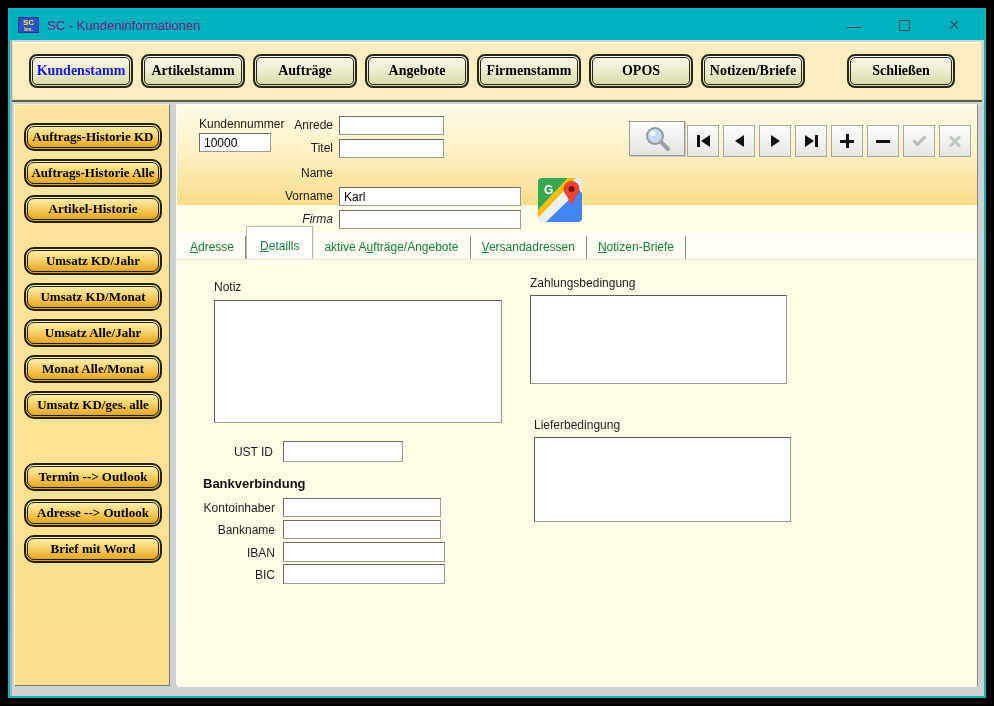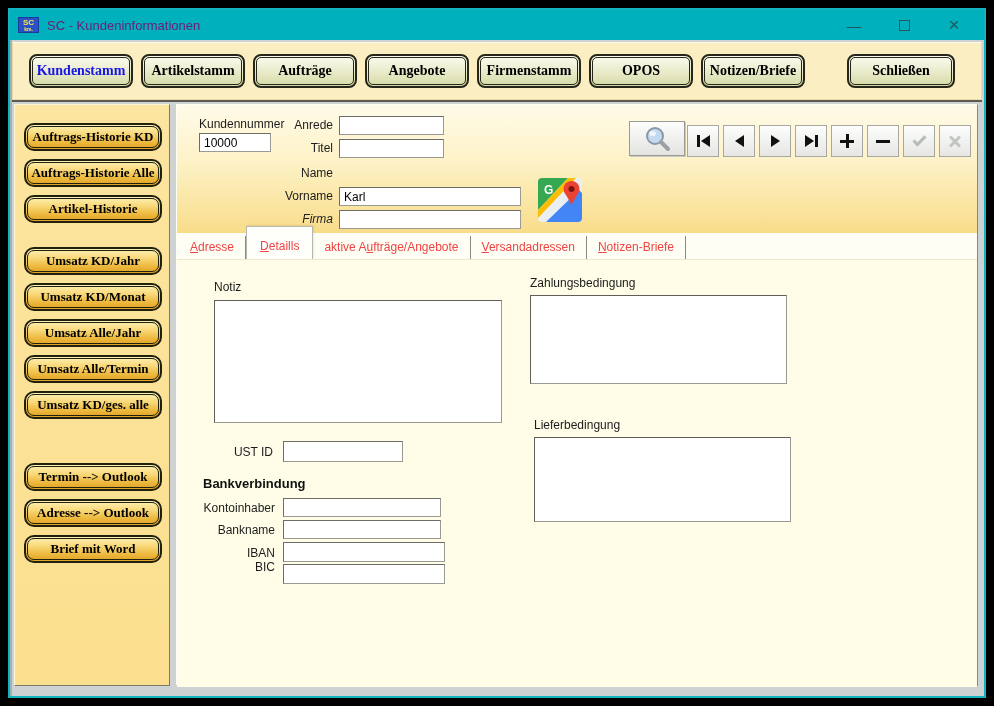--- a/index.html
+++ b/index.html
@@ -45,21 +45,21 @@
             border:2px solid #20200f; border-radius:10px;
             background:linear-gradient(180deg,#fef2b8 0%,#f8d878 38%,#edb93e 72%,#e0a223 100%);
             font-family:"Liberation Serif", serif; font-weight:bold; font-size:13px; color:#000;
             display:flex; align-items:center; justify-content:center; cursor:pointer; }
   .sb-btn::before { content:""; position:absolute; inset:1px; border:1px solid #20200f;
                     border-radius:7px; pointer-events:none; }
   
   .main { position:absolute; left:166px; top:64px; width:802px; height:582px;
           background:#fffde8; border:1px solid #8a8a7a; border-top-color:#fffef2;
           border-left-color:#fffef2; }
-  .head-area { position:absolute; left:0; top:0; width:100%; height:128px;
+  .head-area { position:absolute; left:0; top:0; width:100%; height:100px;
                background:linear-gradient(180deg,#fffbe9 0%,#fdf2c6 45%,#f8dc8a 100%); }
   .fld-label { position:absolute; font-size:12px; color:#1c1c1c; white-space:nowrap; }
   .fld-label.r { width:156px; left:0; text-align:right; }
   .tb-input { position:absolute; height:19px; background:#fff; border:1px solid #9a9a92;
               border-top-color:#6d6d66; border-left-color:#6d6d66; font-size:12px; padding:1px 4px;
               font-family:"Liberation Sans", sans-serif; }
   
   .search-btn { position:absolute; left:452px; top:16px; width:56px; height:35px;
                 background:linear-gradient(180deg,#fdfdfd,#e3e3e0); border:1px solid #9a9a94;
                 box-shadow:1px 1px 0 #c9c9c2; display:flex; align-items:center; justify-content:center;
@@ -80,21 +80,21 @@
            transform:rotate(-45deg); margin-bottom:4px; }
   .xmark { position:relative; width:14px; height:14px; }
   .xmark::before, .xmark::after { content:""; position:absolute; left:0; top:5.5px; width:14px;
            height:3px; background:#c2c6c0; }
   .xmark::before { transform:rotate(45deg); }
   .xmark::after  { transform:rotate(-45deg); }
   
   .tabstrip { position:absolute; left:0; top:128px; width:100%; height:27px; background:#fffef4;
               display:flex; align-items:flex-end; padding-left:2px;
               border-bottom:1px solid #eee8cf; }
-  .tab { font-size:12px; color:#ef4444; padding:4px 11px 5px 11px; border-right:1px solid #8a8a84;
+  .tab { font-size:12px; color:#15803d; padding:4px 11px 5px 11px; border-right:1px solid #8a8a84;
          cursor:pointer; white-space:nowrap; }
   .tab:last-child { border-right:1px solid #8a8a84; }
   .tab.active { background:#fefefb; border:1px solid #b8b8ae; border-bottom:none;
                 padding:12px 13px 6px 13px; box-shadow:1px -1px 2px rgba(0,0,0,0.08); }
   .acc { text-decoration:underline; }
   
   .content { position:absolute; left:0; top:155px; width:100%; height:427px; background:#fffde8; }
   .c-label { position:absolute; font-size:12px; color:#1c1c1c; white-space:nowrap; }
   .c-label.r { text-align:right; }
   .ta { position:absolute; background:#fff; border:1px solid #9a9a92; border-top-color:#5f5f58;
@@ -139,21 +139,21 @@
       <button class="tb-btn last">Schließen</button>
     </div>
 
     <div class="sidebar">
       <button class="sb-btn" style="top:18px">Auftrags-Historie KD</button>
       <button class="sb-btn" style="top:54px">Auftrags-Historie Alle</button>
       <button class="sb-btn" style="top:90px">Artikel-Historie</button>
       <button class="sb-btn" style="top:142px">Umsatz KD/Jahr</button>
       <button class="sb-btn" style="top:178px">Umsatz KD/Monat</button>
       <button class="sb-btn" style="top:214px">Umsatz Alle/Jahr</button>
-      <button class="sb-btn" style="top:250px">Umsatz Alle/Termin</button>
+      <button class="sb-btn" style="top:250px">Monat Alle/Monat</button>
       <button class="sb-btn" style="top:286px">Umsatz KD/ges. alle</button>
       <button class="sb-btn" style="top:358px">Termin --&gt; Outlook</button>
       <button class="sb-btn" style="top:394px">Adresse --&gt; Outlook</button>
       <button class="sb-btn" style="top:430px">Brief mit Word</button>
     </div>
 
     <div class="main">
 
       <div class="head-area">
         <span class="fld-label" style="left:22px; top:12px;">Kundennummer</span>
@@ -247,19 +247,19 @@
 
         <span class="c-label r" style="left:0px; top:241px; width:98px;">Kontoinhaber</span>
         <input class="tb-input" style="left: 106px; top: 238px; width: 158px;" value="">
 
         <span class="c-label r" style="left:0px; top:263px; width:98px;">Bankname</span>
         <input class="tb-input" style="left: 106px; top: 260px; width: 158px;" value="">
 
         <span class="c-label r" style="left:0px; top:286px; width:98px;">IBAN</span>
         <input class="tb-input" style="left: 106px; top: 282px; width: 162px; height: 20px;" value="">
 
-        <span class="c-label r" style="left:0px; top:300px; width:98px;">BIC</span>
+        <span class="c-label r" style="left:0px; top:308px; width:98px;">BIC</span>
         <input class="tb-input" style="left: 106px; top: 304px; width: 162px; height: 20px;" value="">
       </div>
 
     </div>
   </div>
 </div>
 
 </body></html>

